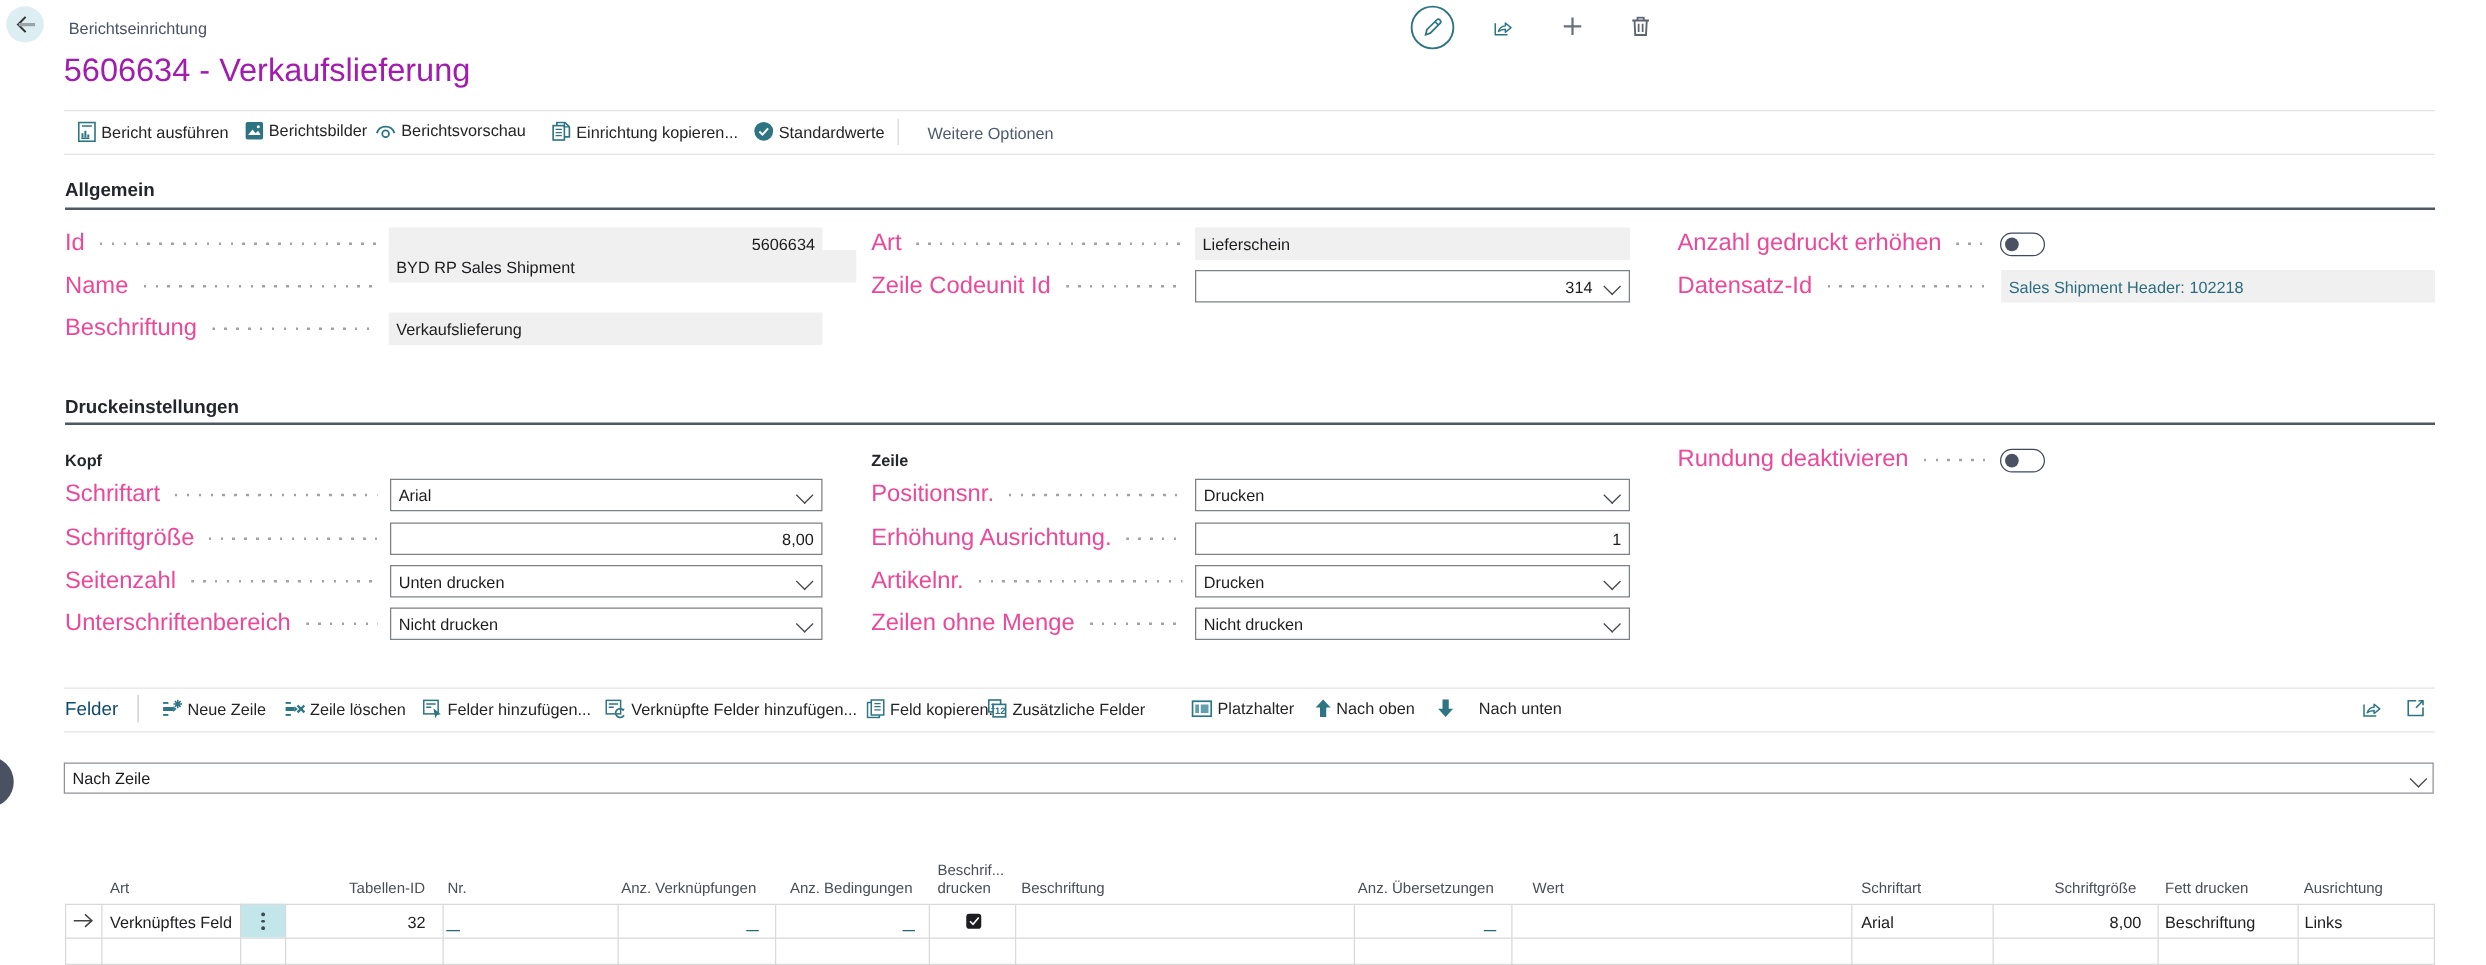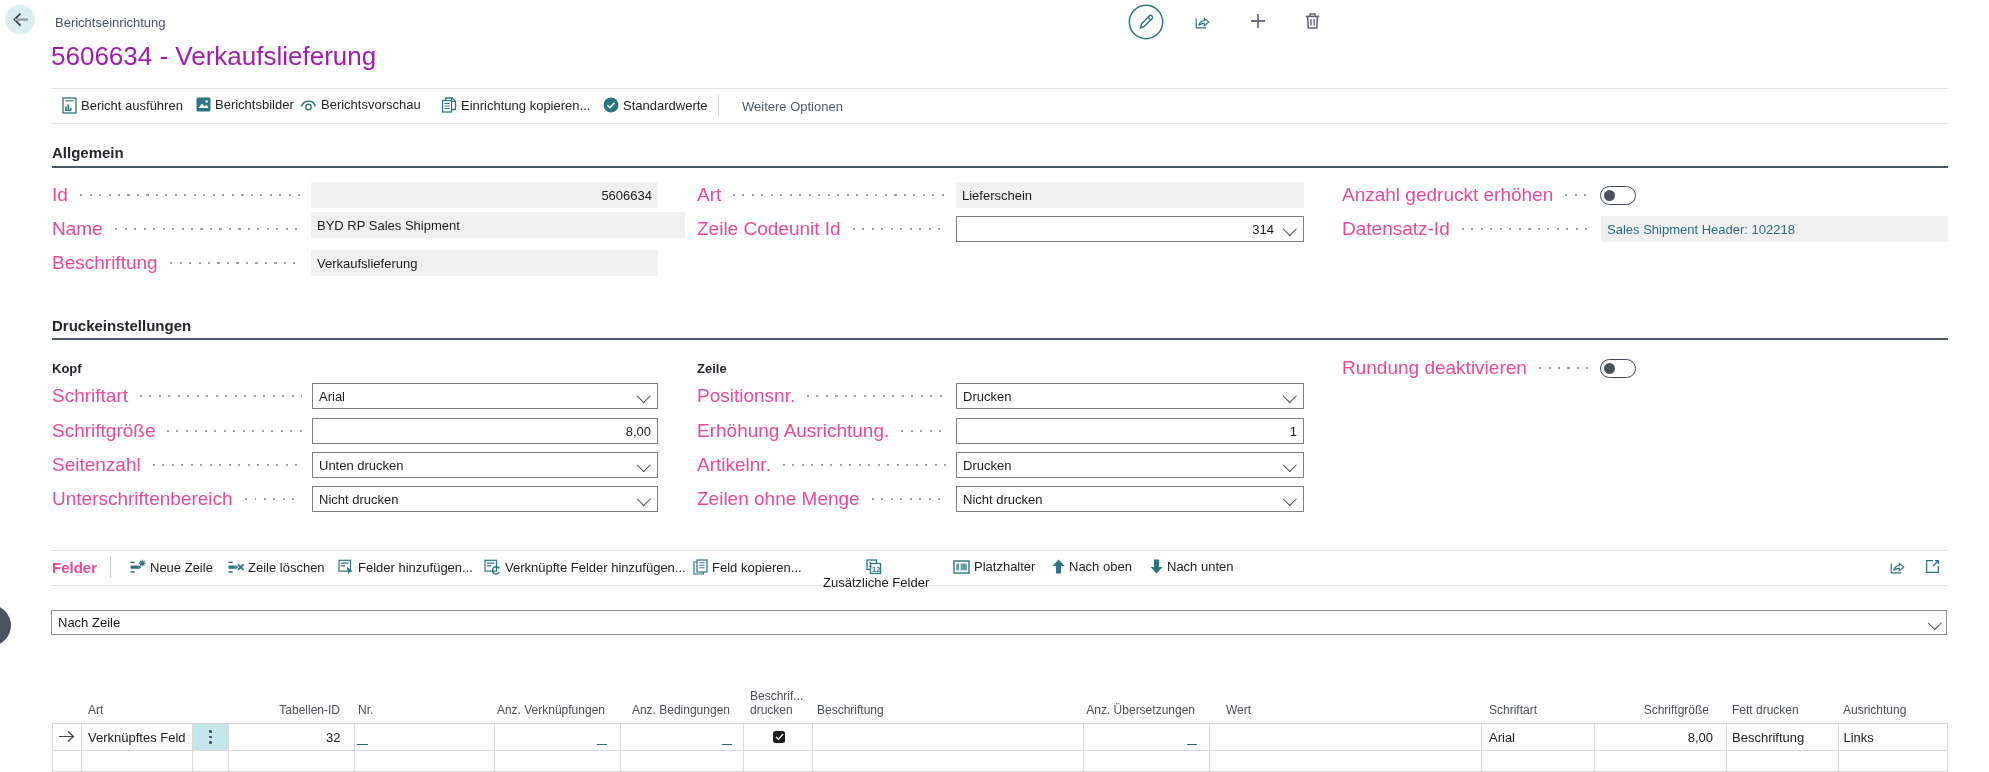--- a/index.html
+++ b/index.html
@@ -115,21 +115,21 @@
     <span class="lbl">Id</span>
     <span class="lead"></span>
   </div>
 <div class="gbox" style="left:311px;top:182px;width:347px;justify-content:flex-end;">
     <span class="val">5606634</span>
   </div>
 <div class="frow" style="left:52px;top:216px;width:259px;">
     <span class="lbl">Name</span>
     <span class="lead"></span>
   </div>
-<div class="gbox" style="left:311px;top:212px;width:374px;">
+<div class="gbox" style="left:311px;top:200px;width:374px;">
     <span class="val">BYD RP Sales Shipment</span>
   </div>
 <div class="frow" style="left:52px;top:250px;width:259px;">
     <span class="lbl">Beschriftung</span>
     <span class="lead"></span>
   </div>
 <div class="gbox" style="left:311px;top:250px;width:347px;">
     <span class="val">Verkaufslieferung</span>
   </div>
 
@@ -236,21 +236,21 @@
 <div class="frow" style="left:1342px;top:355px;width:256px;">
     <span class="lbl">Rundung deaktivieren</span>
     <span class="lead"></span>
   </div>
 <div class="toggle" style="left:1600px;top:359px;">
     <span class="knob"></span>
   </div>
 
 <div class="hline" style="left:51px;top:550px;width:1897px;"></div>
 <div class="hline" style="left:51px;top:584.5px;width:1897px;"></div>
-<div class="abs" style="left:52px;top:559px;font-size:15px;font-weight:bold;color:#ec4899;">Felder</div>
+<div class="abs" style="left:52px;top:559px;font-size:15px;font-weight:normal;color:#0c4a6e;">Felder</div>
 <div class="vline" style="left:110px;top:556px;height:22px;background:#c9c9c9;"></div>
 
 <div class="fbar-item" style="left:130px;">
 <svg width="16" height="16" viewBox="0 0 16 16" fill="#2e7583" stroke="none">
       <rect x="0.5" y="2.6" width="4.2" height="1.5"></rect>
       <rect x="0.5" y="6.6" width="8" height="3.2"></rect>
       <path d="M8.5 5.9 L11.3 8.2 L8.5 10.5 Z"></path>
       <rect x="0.5" y="12.2" width="4.2" height="1.5"></rect>
       <g stroke="#2e7583" stroke-width="1.2">
         <path d="M12.2 0.8 V7.6 M8.8 4.2 H15.6 M9.9 1.9 L14.5 6.5 M14.5 1.9 L9.9 6.5"></path>
@@ -293,21 +293,21 @@
 
 <div class="fbar-item" style="left:693px;">
 <svg width="15" height="16" viewBox="0 0 15 16" fill="none" stroke="#2e7583" stroke-width="1.2">
       <rect x="4" y="1" width="10" height="12"></rect>
       <path d="M6.5 3.8 H11.5 M6.5 6.3 H11.5 M6.5 8.8 H11.5" stroke-width="1"></path>
       <path d="M4 3 H1 V15 H10.5 V13"></path>
     </svg>
 <span style="margin-left:4px;">Feld kopieren...</span>
   </div>
 
-<div class="fbar-item" style="left:819px;flex-direction:column;">
+<div class="fbar-item" style="left:790px;">
 <svg width="16" height="16" viewBox="0 0 16 16" fill="none" stroke="#2e7583">
       <rect x="1" y="1" width="9.5" height="9.5" stroke-width="1.3"></rect>
       <rect x="4.5" y="4.5" width="10" height="10" fill="#fff" stroke-width="1.3"></rect>
       <text x="6" y="12.6" font-size="7.5" font-family="Liberation Sans" fill="#2e7583" stroke="none" font-weight="bold">12</text>
       <text x="2.4" y="8.4" font-size="6.5" font-family="Liberation Sans" fill="#2e7583" stroke="none" font-weight="bold">1</text>
     </svg>
 <span style="margin-left:4px;">Zusätzliche Felder</span>
   </div>
 
 <div class="fbar-item" style="left:953px;">
@@ -323,21 +323,21 @@
 <svg width="13" height="15" viewBox="0 0 13 15">
       <path d="M6.5 0.5 L12.5 7 H9 V14.5 H4 V7 H0.5 Z" fill="#2e7583"></path>
     </svg>
 <span style="margin-left:4px;">Nach oben</span>
   </div>
 
 <div class="fbar-item" style="left:1150px;">
 <svg width="13" height="15" viewBox="0 0 13 15">
       <path d="M6.5 14.5 L12.5 8 H9 V0.5 H4 V8 H0.5 Z" fill="#2e7583"></path>
     </svg>
-<span style="margin-left:4px;">Nach unten</span>
+<span style="margin-left:20px;">Nach unten</span>
   </div>
 
 <svg class="abs" style="left:1890px;top:559px;" width="16" height="15" viewBox="0 0 16 15" fill="none" stroke="#2e7583" stroke-width="1.2">
     <path d="M1.2 4.5 V13.8 H11"></path>
     <path d="M3.8 11.2 C4.6 8.2 6.5 6.9 9.3 6.7 L9.3 4.4 L13.8 8.1 L9.3 11.8 L9.3 9.4 C6.9 9.5 5.4 10 3.8 11.2 Z" stroke-linejoin="round"></path>
   </svg>
 <svg class="abs" style="left:1925px;top:559px;" width="15" height="15" viewBox="0 0 15 15" fill="none" stroke="#2e7583" stroke-width="1.3">
     <path d="M13.4 7 V13.4 H1.6 V1.6 H8"></path>
     <path d="M7.8 7.2 L13 2 M9.8 1.6 H13.4 V5.2"></path>
   </svg>

